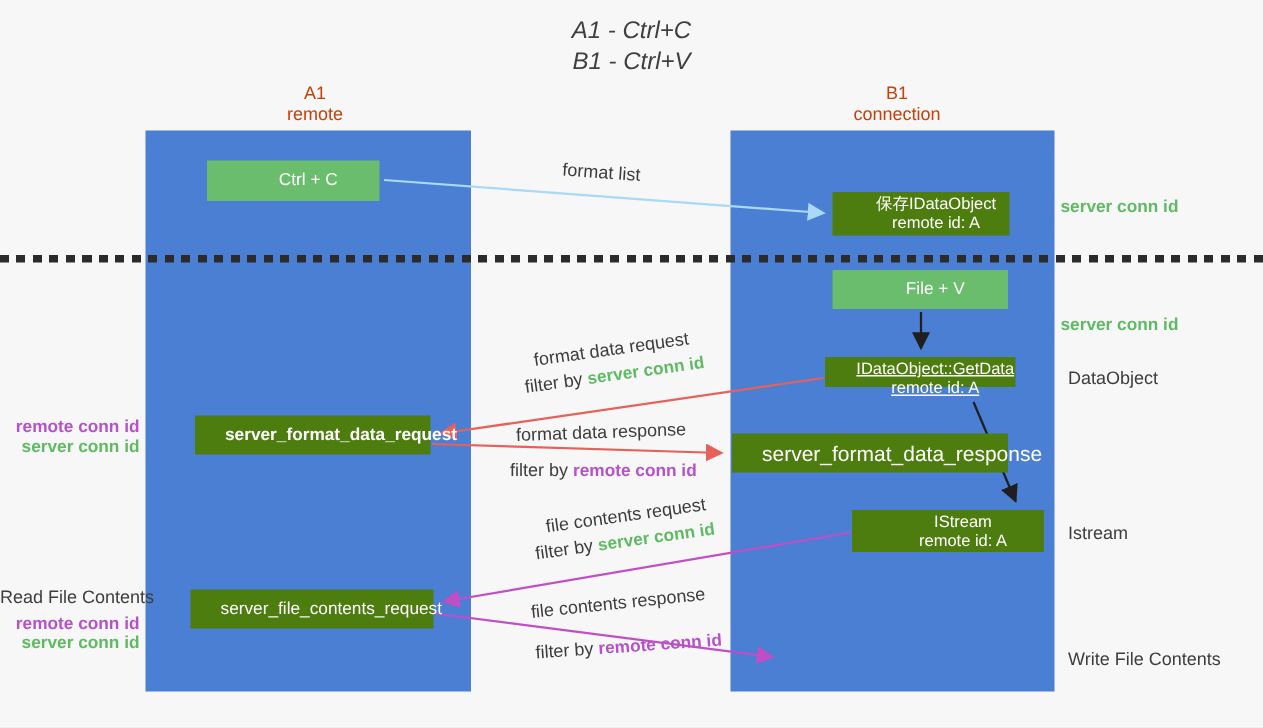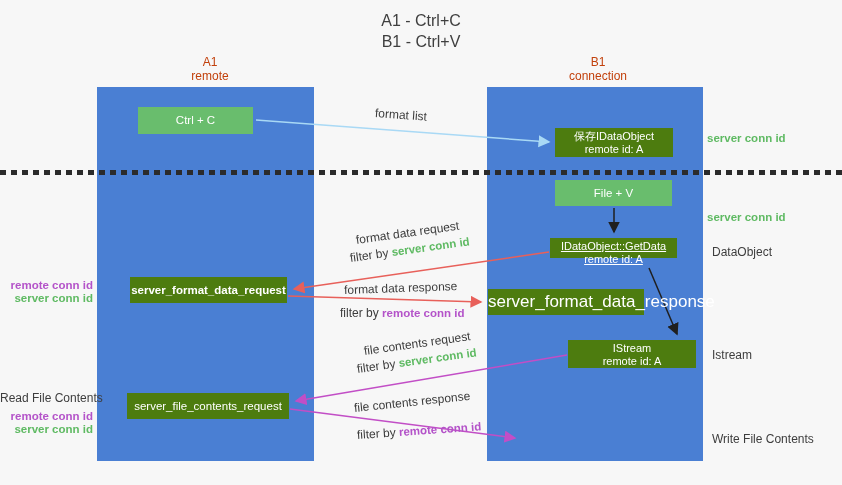--- a/index.html
+++ b/index.html
@@ -6,21 +6,21 @@
   html,body { background:#e9e9e9; }
   #canvas {
     position:relative; width:842px; height:485px;
     background:#f7f7f7; overflow:hidden;
     font-family:"Liberation Sans", sans-serif;
     color:#3d3d3d;
   }
   .abs { position:absolute; }
 
   
-  #title { left:0; right:0; top:10px; text-align:center; font-size:16px; line-height:21px; color:#3f3f3f; }
+  #title { left:0; right:0; top:10px; text-align:center; font-size:16px; line-height:21px; color:#3f3f3f;font-style:italic; }
 
   
   .col-head { width:160px; text-align:center; font-size:12px; line-height:14px; color:#c2410c; top:55px; }
   #head-a1 { left:130px; }
   #head-b1 { left:518px; }
 
   
   .col { top:87px; height:374px; background:#4a7fd3; }
   #col-a1 { left:97px;  width:217px; }
   #col-b1 { left:487px; width:216px; }
@@ -28,30 +28,30 @@
   
   #dotted {
     left:0; top:170px; width:842px; height:5px;
     background:repeating-linear-gradient(to right, #2b2b2b 0 6px, transparent 6px 11px);
   }
 
   
   #arrows { left:0; top:0; width:842px; height:485px; z-index:2; pointer-events:none; }
 
   
-  .node { z-index:3; color:#fff; text-align:center; font-size:11px; }
+  .node { z-index:3; color:#fff; text-align:center; font-size:11px;padding-left:20px; }
   .node.green  { background:#69bd6d; }
   .node.orange { background:#4d7c0f; }
   .two-line { line-height:13px; padding-top:2px; }
   #box-ctrl-c   { left:138px; top:107px; width:115px; height:27px; line-height:27px; font-size:11.5px; }
   #box-save-obj { left:555px; top:128px; width:118px; height:29px; }
   #box-ctrl-v   { left:555px; top:180px; width:117px; height:26px; line-height:26px; font-size:11.5px; }
   #box-getdata  { left:550px; top:238px; width:127px; height:20px;text-decoration:underline; }
   #box-fmt-req  { left:130px; top:277px; width:157px; height:26px; line-height:26px; font-size:11.5px;font-weight:bold; }
-  #box-fmt-resp { left:488px; top:289px; width:156px; height:26px; line-height:26px; font-size:17px; }
+  #box-fmt-resp { left:488px; top:289px; width:184px; height:26px; line-height:26px; font-size:14px; }
   #box-istream  { left:568px; top:340px; width:128px; height:28px; }
   #box-file-req { left:127px; top:393px; width:162px; height:26px; line-height:26px; font-size:11.5px; }
   #box-file-resp{ left:522px; top:427px; width:163px; height:26px; line-height:26px; font-size:11.5px; }
 
   
   .side { z-index:4; font-size:12px; white-space:nowrap; }
   .green-txt  { color:#5fba63; font-weight:bold; font-size:11.5px; }
   .purple-txt { color:#b453c9; font-weight:bold; font-size:11.5px; }
   #lbl-scid-top { left:707px; top:132px; }
   #lbl-scid-mid { left:707px; top:211px; }

